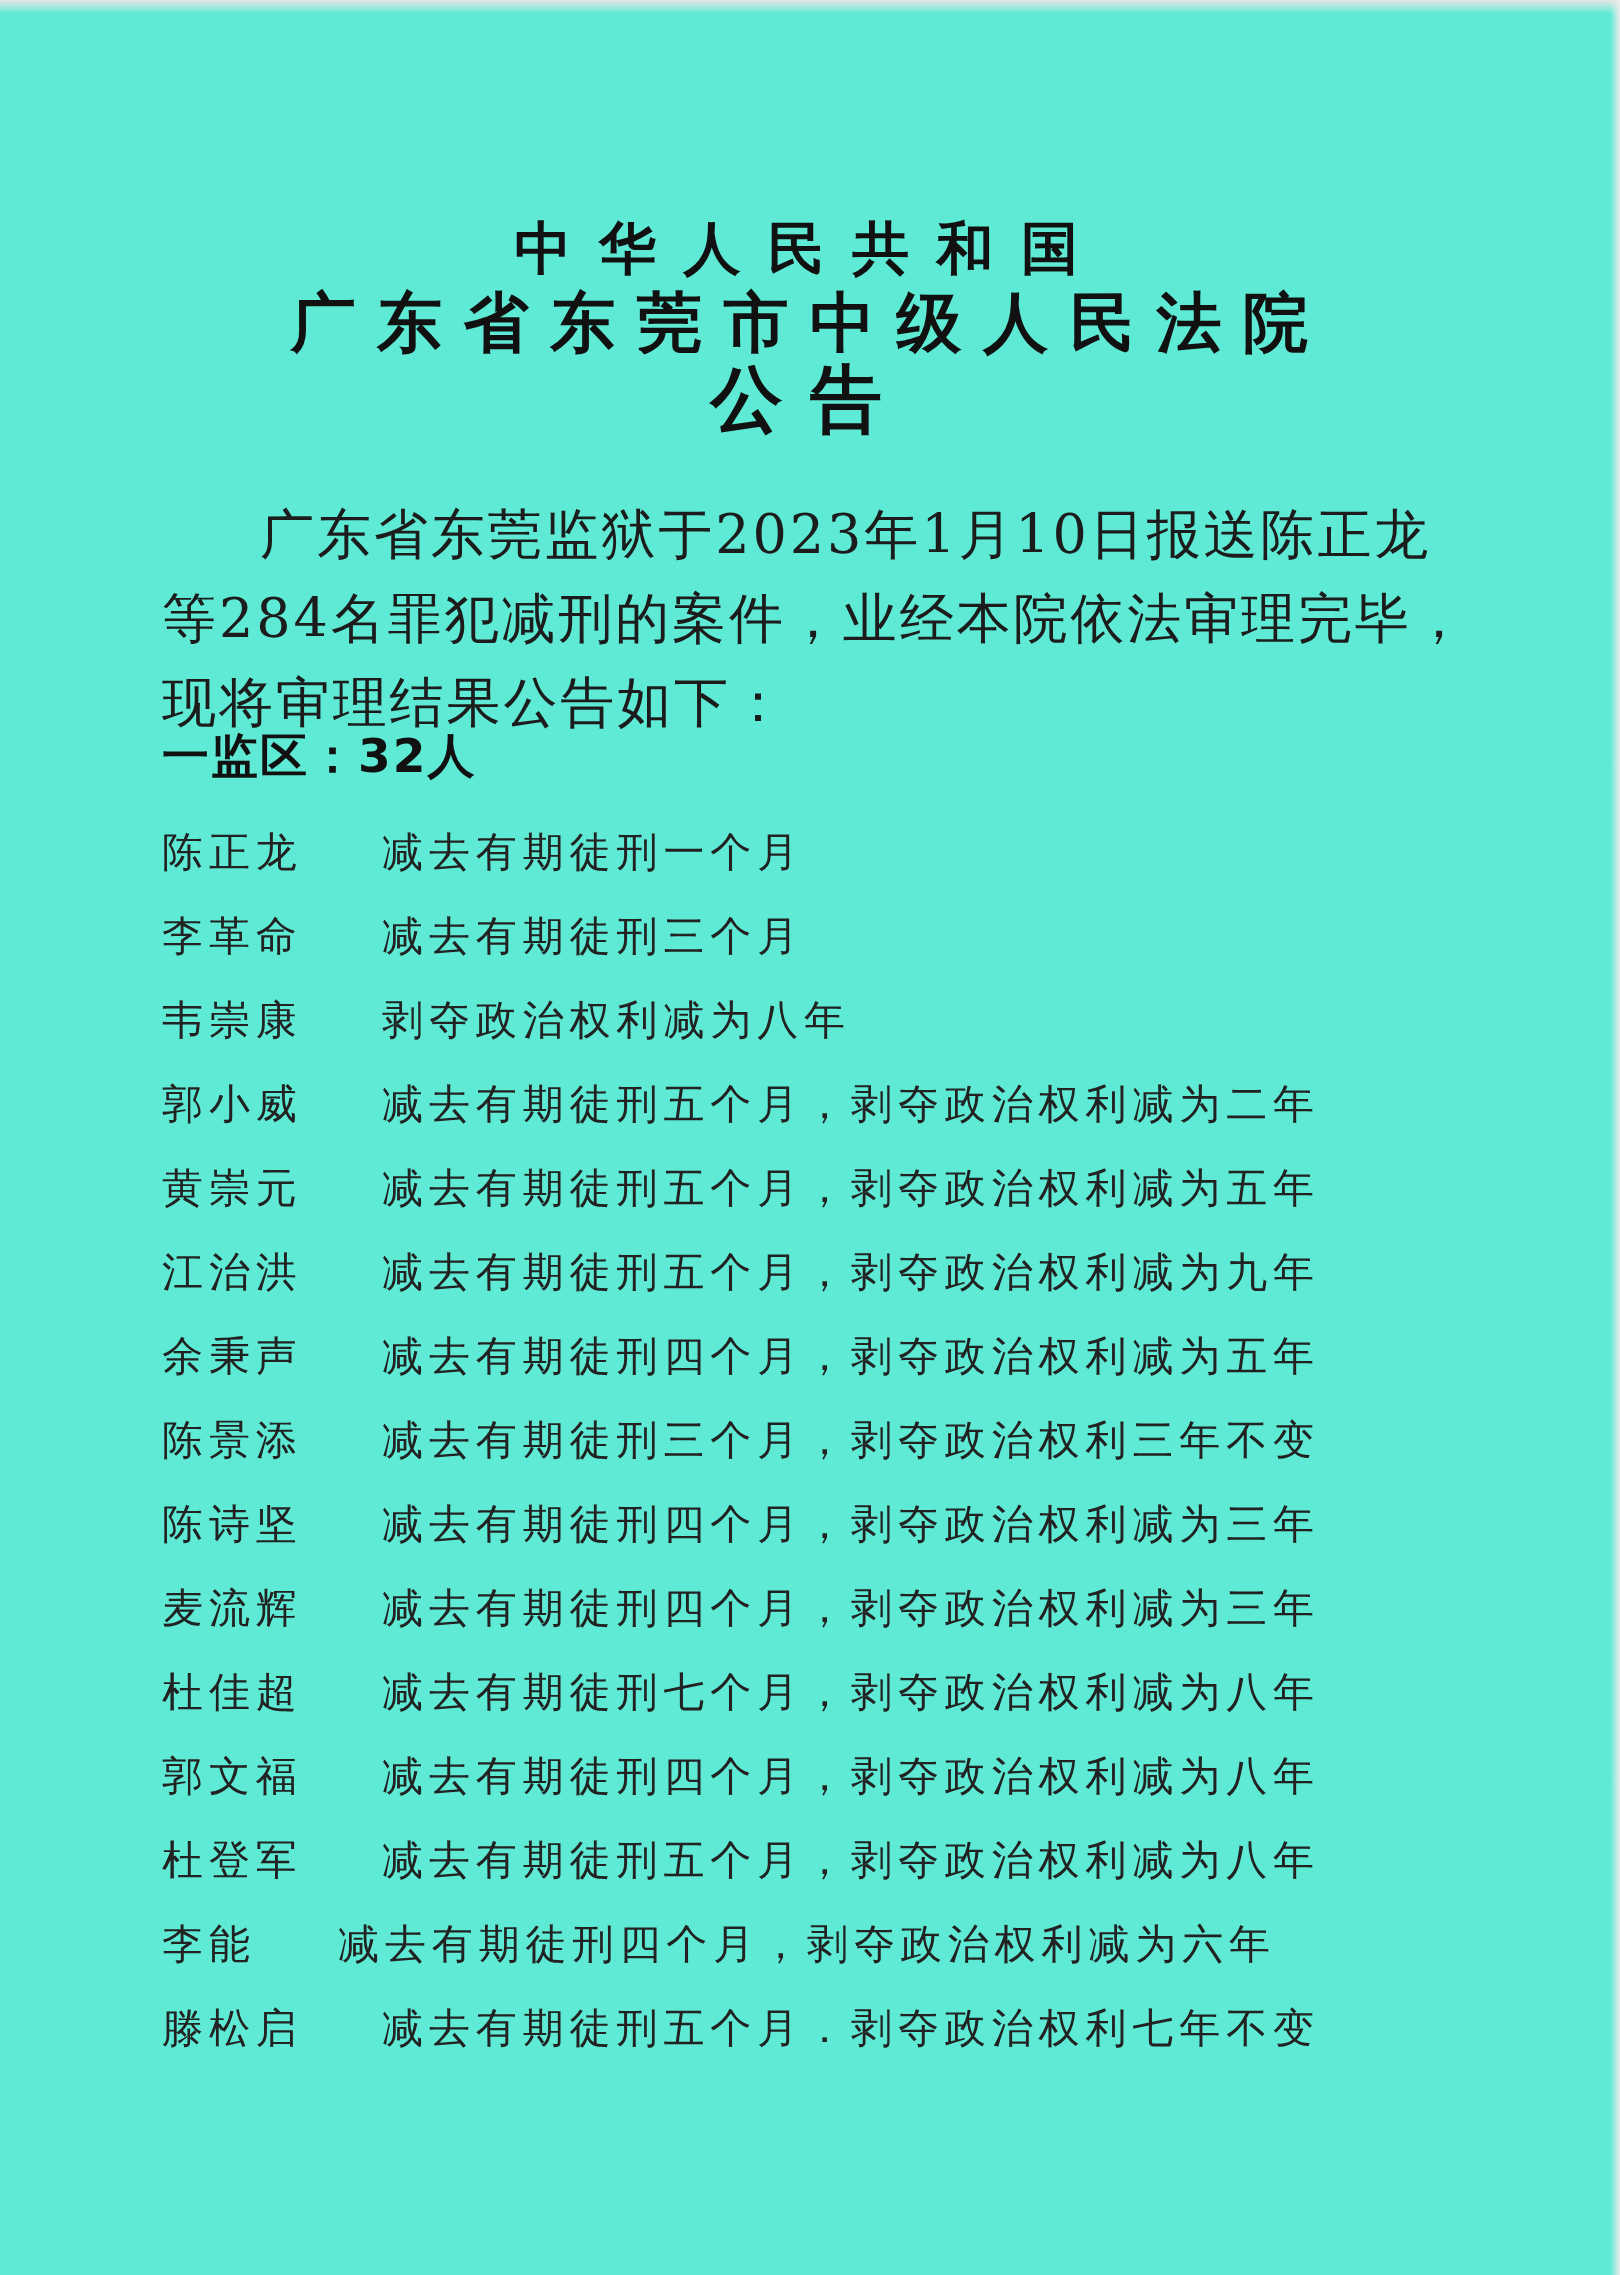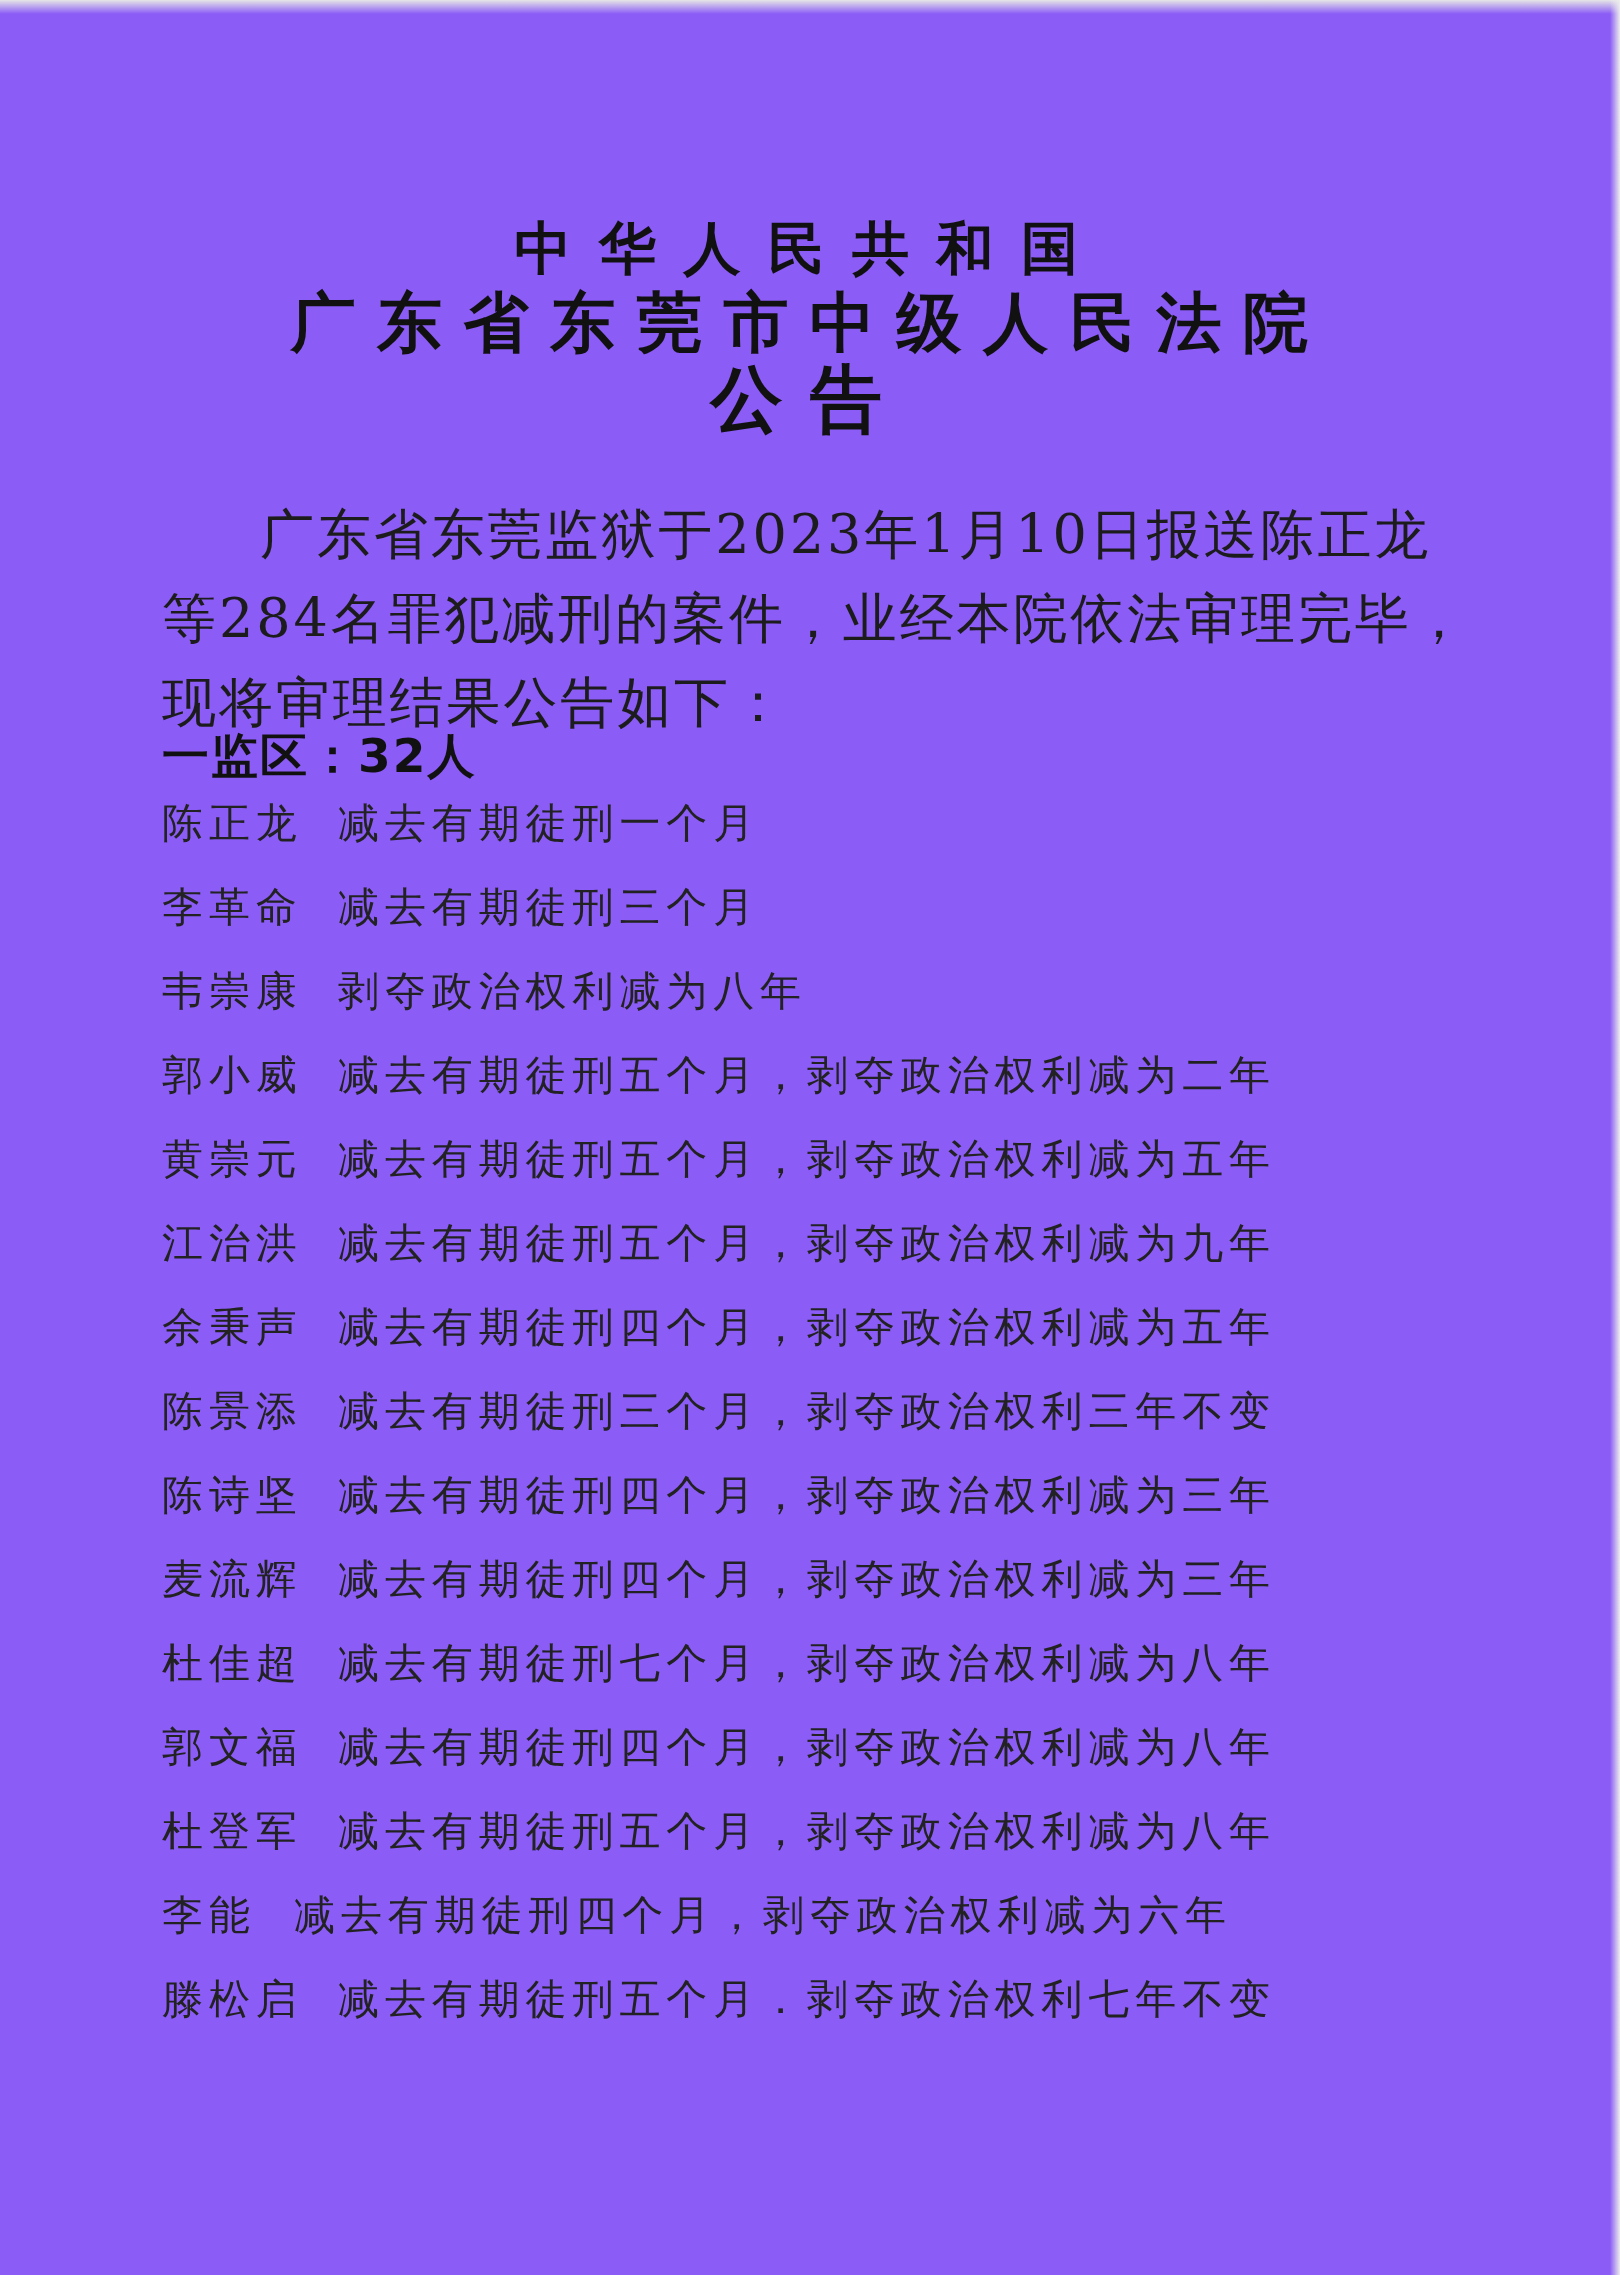--- a/index.html
+++ b/index.html
@@ -13,21 +13,21 @@
       position: relative;
       overflow: hidden;
       font-family: "DejaVu Serif", "Liberation Serif", serif;
       color: #1a1a1a;
     }
     .page {
       position: absolute;
       left: 0; top: 0;
       width: 1620px;
       height: 2276px;
-      background: #8b5cf6;
+      background: #5eead4;
     }
     .title-block {
       position: absolute;
       left: 0;
       width: 1620px;
       text-align: center;
       font-family: "DejaVu Sans", "Liberation Sans", sans-serif;
       font-weight: bold;
       color: #111;
     }
@@ -60,25 +60,26 @@
 
     .entries {
       position: absolute;
       left: 162px;
       top: 796px;
       width: 1313px;
     }
     .entry {
       height: 84px;
       display: flex;
-      align-items: flex-start;
+      align-items: flex-end;
       font-size: 41px;
       letter-spacing: 5.9px;
       color: #222;
       white-space: nowrap;
+      gap: 44px;
     }
     .entry .name {
       display: inline-block;
       width: 176px;
     }
     .entry .name.short {
       width: 132px;
     }
     .entry .sentence {
       display: inline-block;

